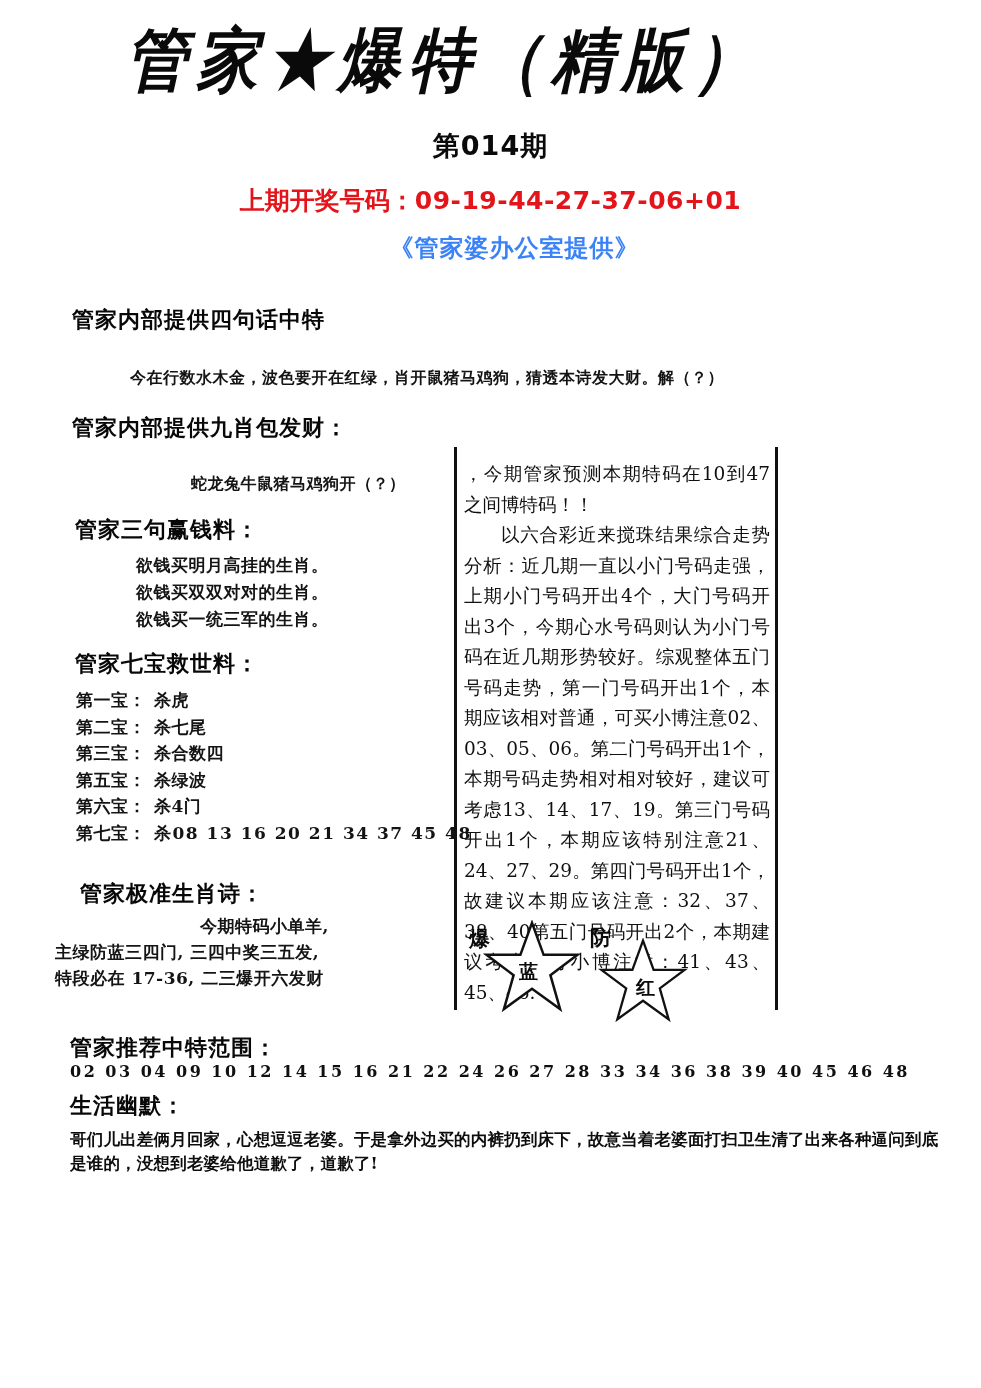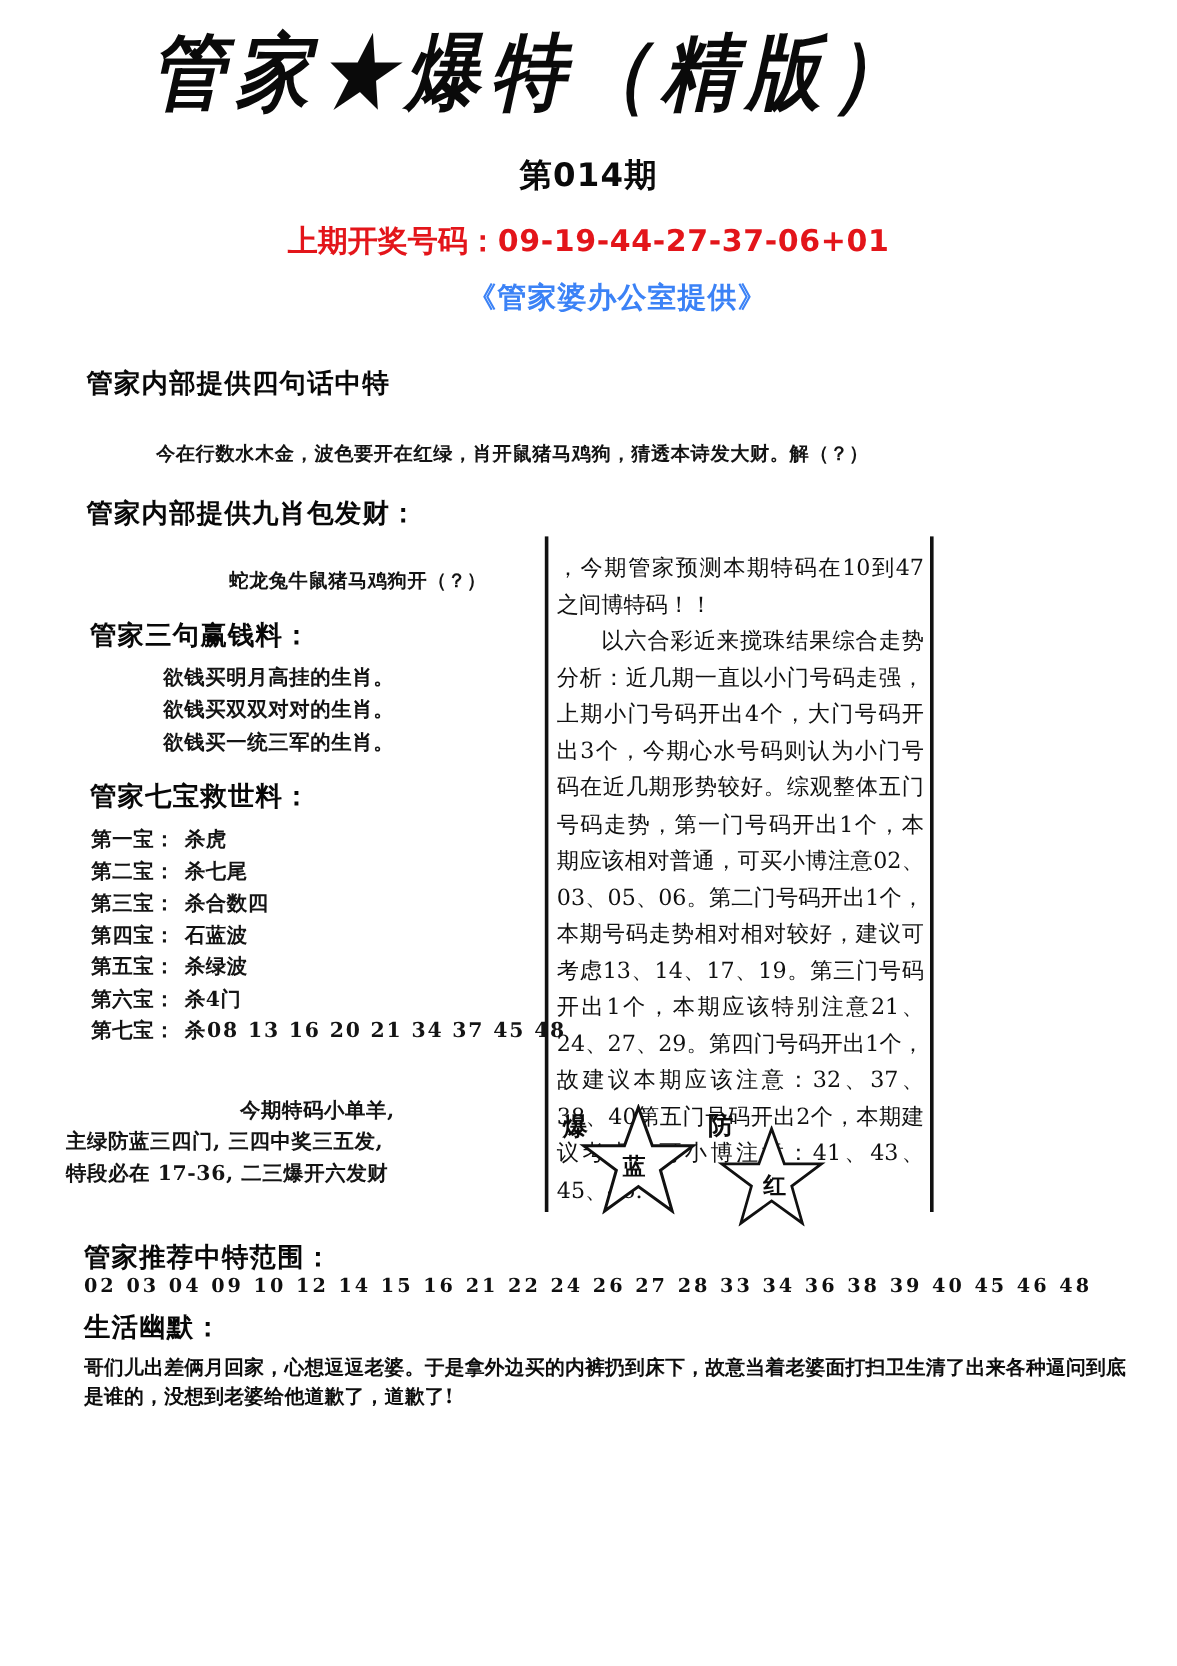--- a/index.html
+++ b/index.html
@@ -256,33 +256,31 @@
     <div class="body-line treasure-row">
       <span class="treasure-label">第一宝：</span><span>杀虎</span>
     </div>
     <div class="body-line treasure-row">
       <span class="treasure-label">第二宝：</span><span>杀七尾</span>
     </div>
     <div class="body-line treasure-row">
       <span class="treasure-label">第三宝：</span><span>杀合数四</span>
     </div>
     <div class="body-line treasure-row">
-      <span class="treasure-label">第四宝：</span><span>石蓝波</span>
-    </div>
-    <div class="body-line treasure-row">
       <span class="treasure-label">第五宝：</span><span>杀绿波</span>
     </div>
     <div class="body-line treasure-row">
       <span class="treasure-label">第六宝：</span><span>杀4门</span>
     </div>
     <div class="body-line treasure-row">
       <span class="treasure-label">第七宝：</span><span class="treasure-kill-nums">杀08 13 16 20 21 34 37 45 48</span>
     </div>
   </div>
 
+  <div class="heading sec-zodiac-head">管家极准生肖诗：</div>
   <div class="sec-zodiac-lines">
     <div class="body-line zodiac-indent">今期特码小单羊,</div>
     <div class="body-line">主绿防蓝三四门, 三四中奖三五发,</div>
     <div class="body-line">特段必在 17-36, 二三爆开六发财</div>
   </div>
 
   <div class="heading sec-range-head">管家推荐中特范围：</div>
   <div class="sec-range-nums">02 03 04 09 10 12 14 15 16 21 22 24 26 27 28 33 34 36 38 39 40 45 46 48</div>
 
   <div class="heading sec-humor-head">生活幽默：</div>

